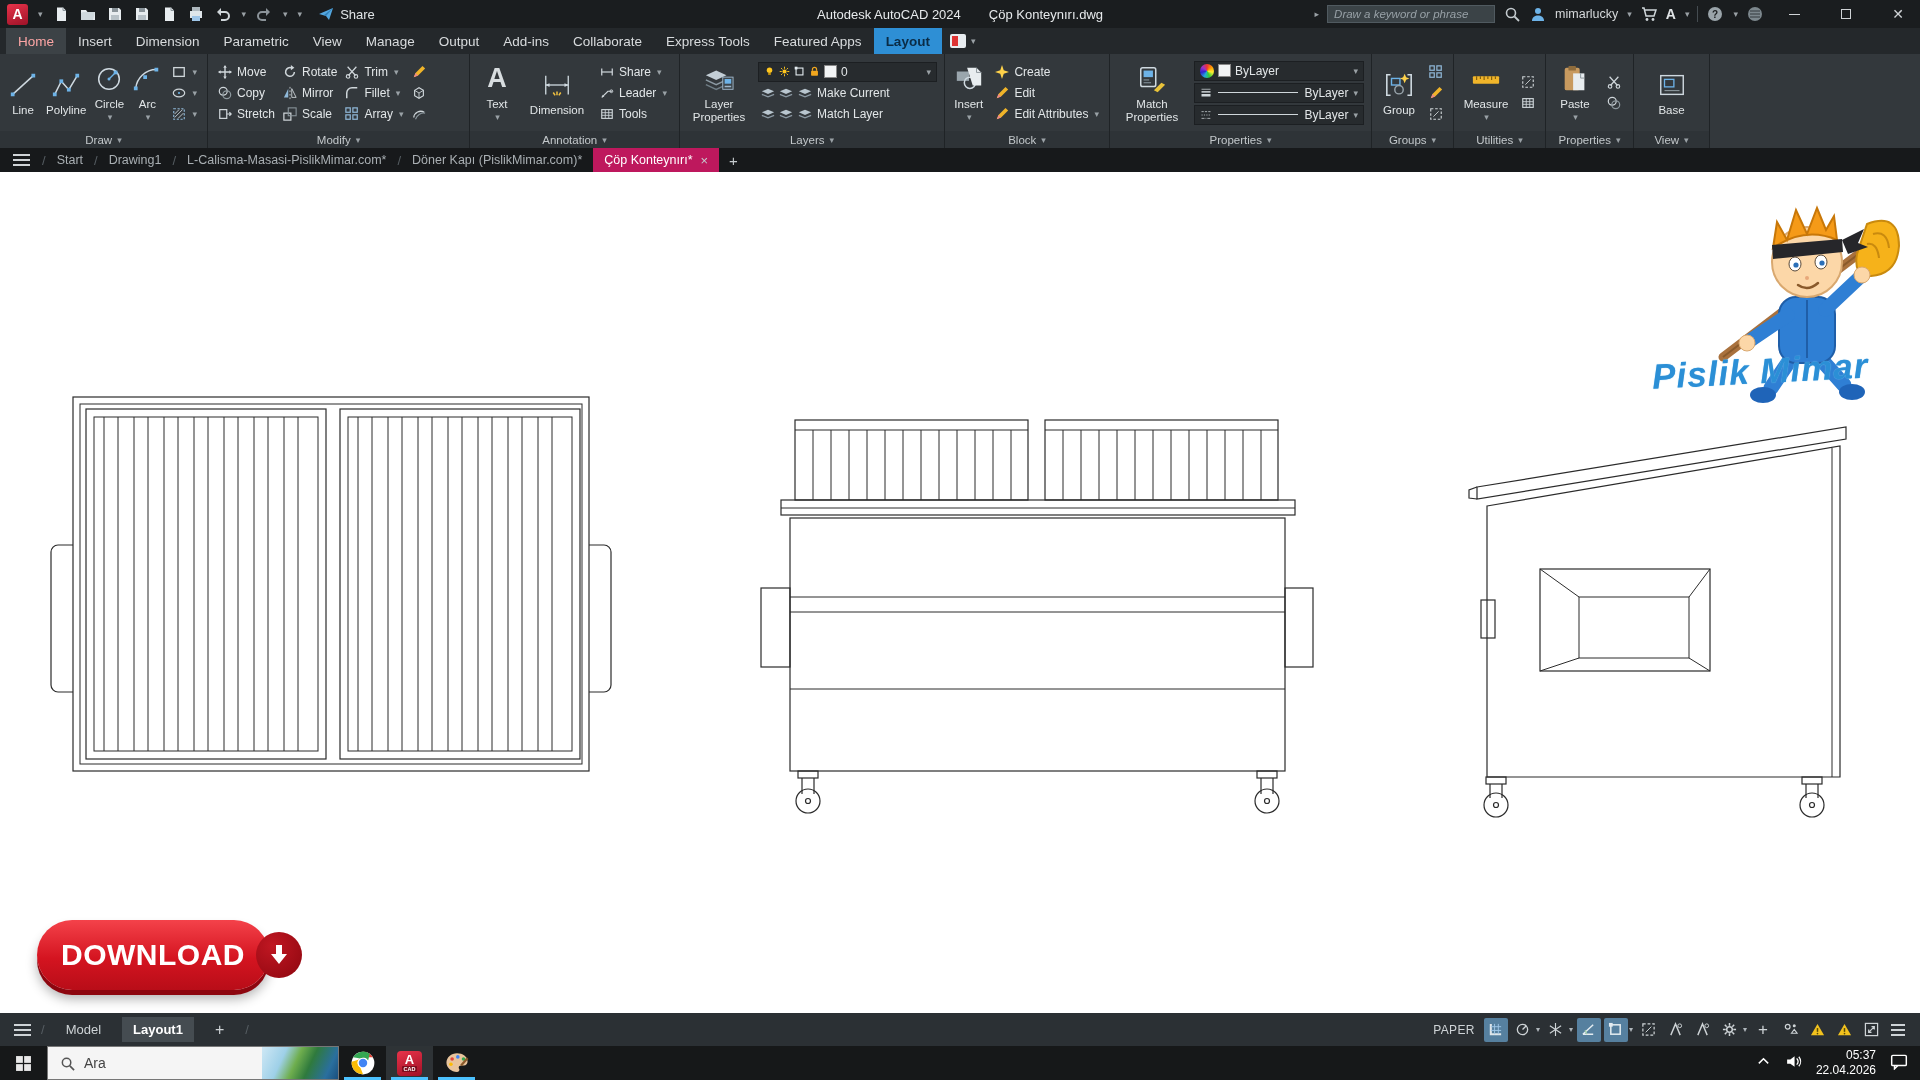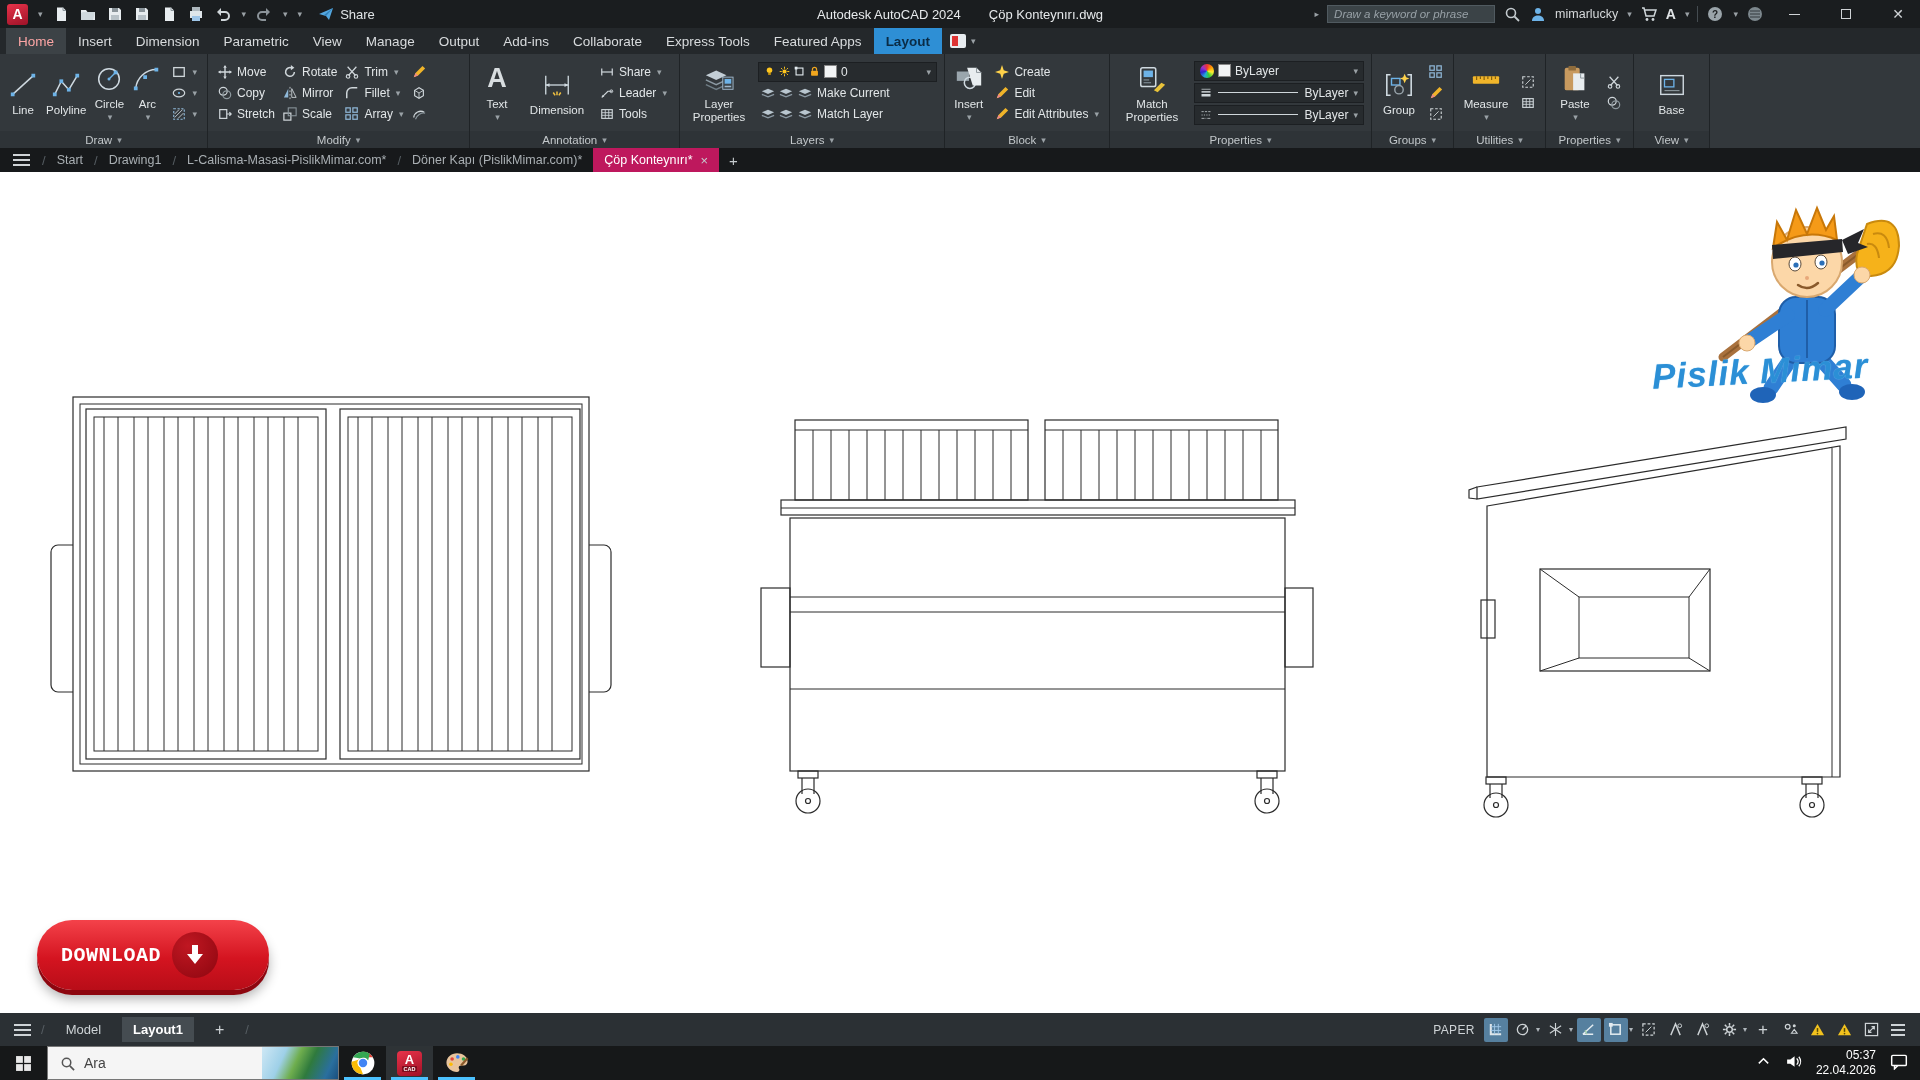--- a/index.html
+++ b/index.html
@@ -66,21 +66,21 @@
 
   .mascot { position:absolute; left:1695px; top:10px; width:215px; height:235px; }
   .wm-text { position:absolute; left:1652px; top:178px; width:260px; font-size:35px; font-weight:bold; font-style:italic; color:#2b8fd6; transform:rotate(-3deg); letter-spacing:1px; white-space:nowrap; text-shadow:0 0 1px #7fc0ea; }
 
   .dwgicon { position:absolute; left:113px; top:599px; width:90px; height:122px; background:#1c3e61; border-radius:9px; overflow:hidden; box-shadow:3px 4px 7px rgba(0,0,0,.35); }
   .dwg-swoosh { position:absolute; left:0; top:0; width:100%; height:100%; background:linear-gradient(100deg,#fff7c0,#ffd61e 45%,#e0a800); clip-path:polygon(0 52%, 100% 40%, 100% 62%, 0 86%); }
   .dwg-red { position:absolute; right:0; bottom:0; width:26px; height:20px; background:#c2252a; clip-path:polygon(100% 0,100% 100%,0 100%); opacity:.85; }
   .dwg-label { position:absolute; bottom:4px; width:100%; text-align:center; color:#fff; font-weight:bold; font-size:23px; letter-spacing:.5px; }
 
   .dlbtn { position:absolute; left:37px; top:748px; width:232px; height:70px; border-radius:35px; background:linear-gradient(#f4424a,#d41420 55%,#b80d18); box-shadow:0 5px 0 #8d060f, 0 9px 12px rgba(0,0,0,.30); display:flex; align-items:center; padding:0 12px 0 24px; gap:11px; }
-  .dlbtn .dl-label { color:#fff; font-weight:bold; font-size:20px; letter-spacing:.5px;font-family:Liberation Mono, monospace; }
+  .dlbtn .dl-label { color:#fff; font-weight:bold; font-size:30px; letter-spacing:.5px; }
   .dl-circle { width:46px; height:46px; border-radius:50%; background:radial-gradient(circle at 35% 30%,#c01722,#8d060f); display:flex; align-items:center; justify-content:center; flex:none; }
 
   
   .statusbar { position:absolute; top:1013px; left:0; right:0; height:33px; background:#2b3034; display:flex; align-items:center; color:#ced3d6; font-size:13px; z-index:46; }
   .sb-left { display:flex; align-items:center; gap:10px; padding-left:14px; }
   .sbtab { padding:5px 11px; }
   .sbtab.active { background:#454c51; color:#fff; font-weight:bold; }
   .sb-right { margin-left:auto; display:flex; align-items:center; gap:3px; padding-right:10px; }
   .paper { font-size:12px; letter-spacing:.4px; margin-right:6px; }
   .sb-ic { width:24px; height:24px; display:flex; align-items:center; justify-content:center; border-radius:2px; }

